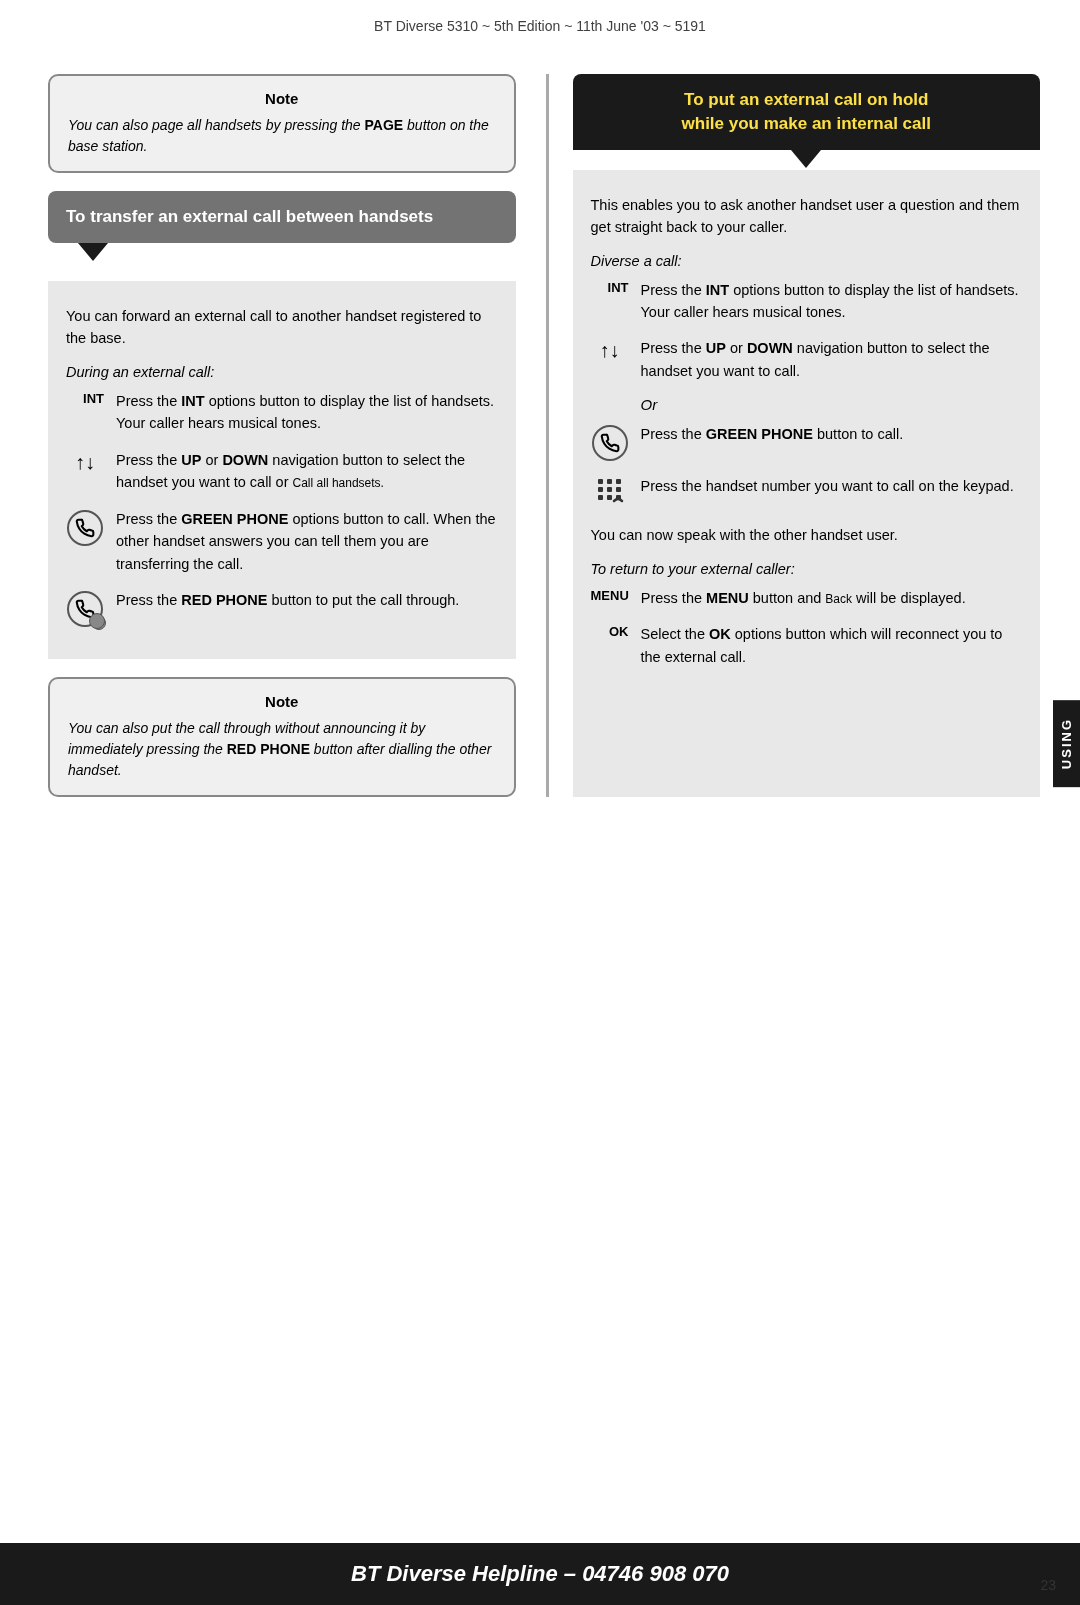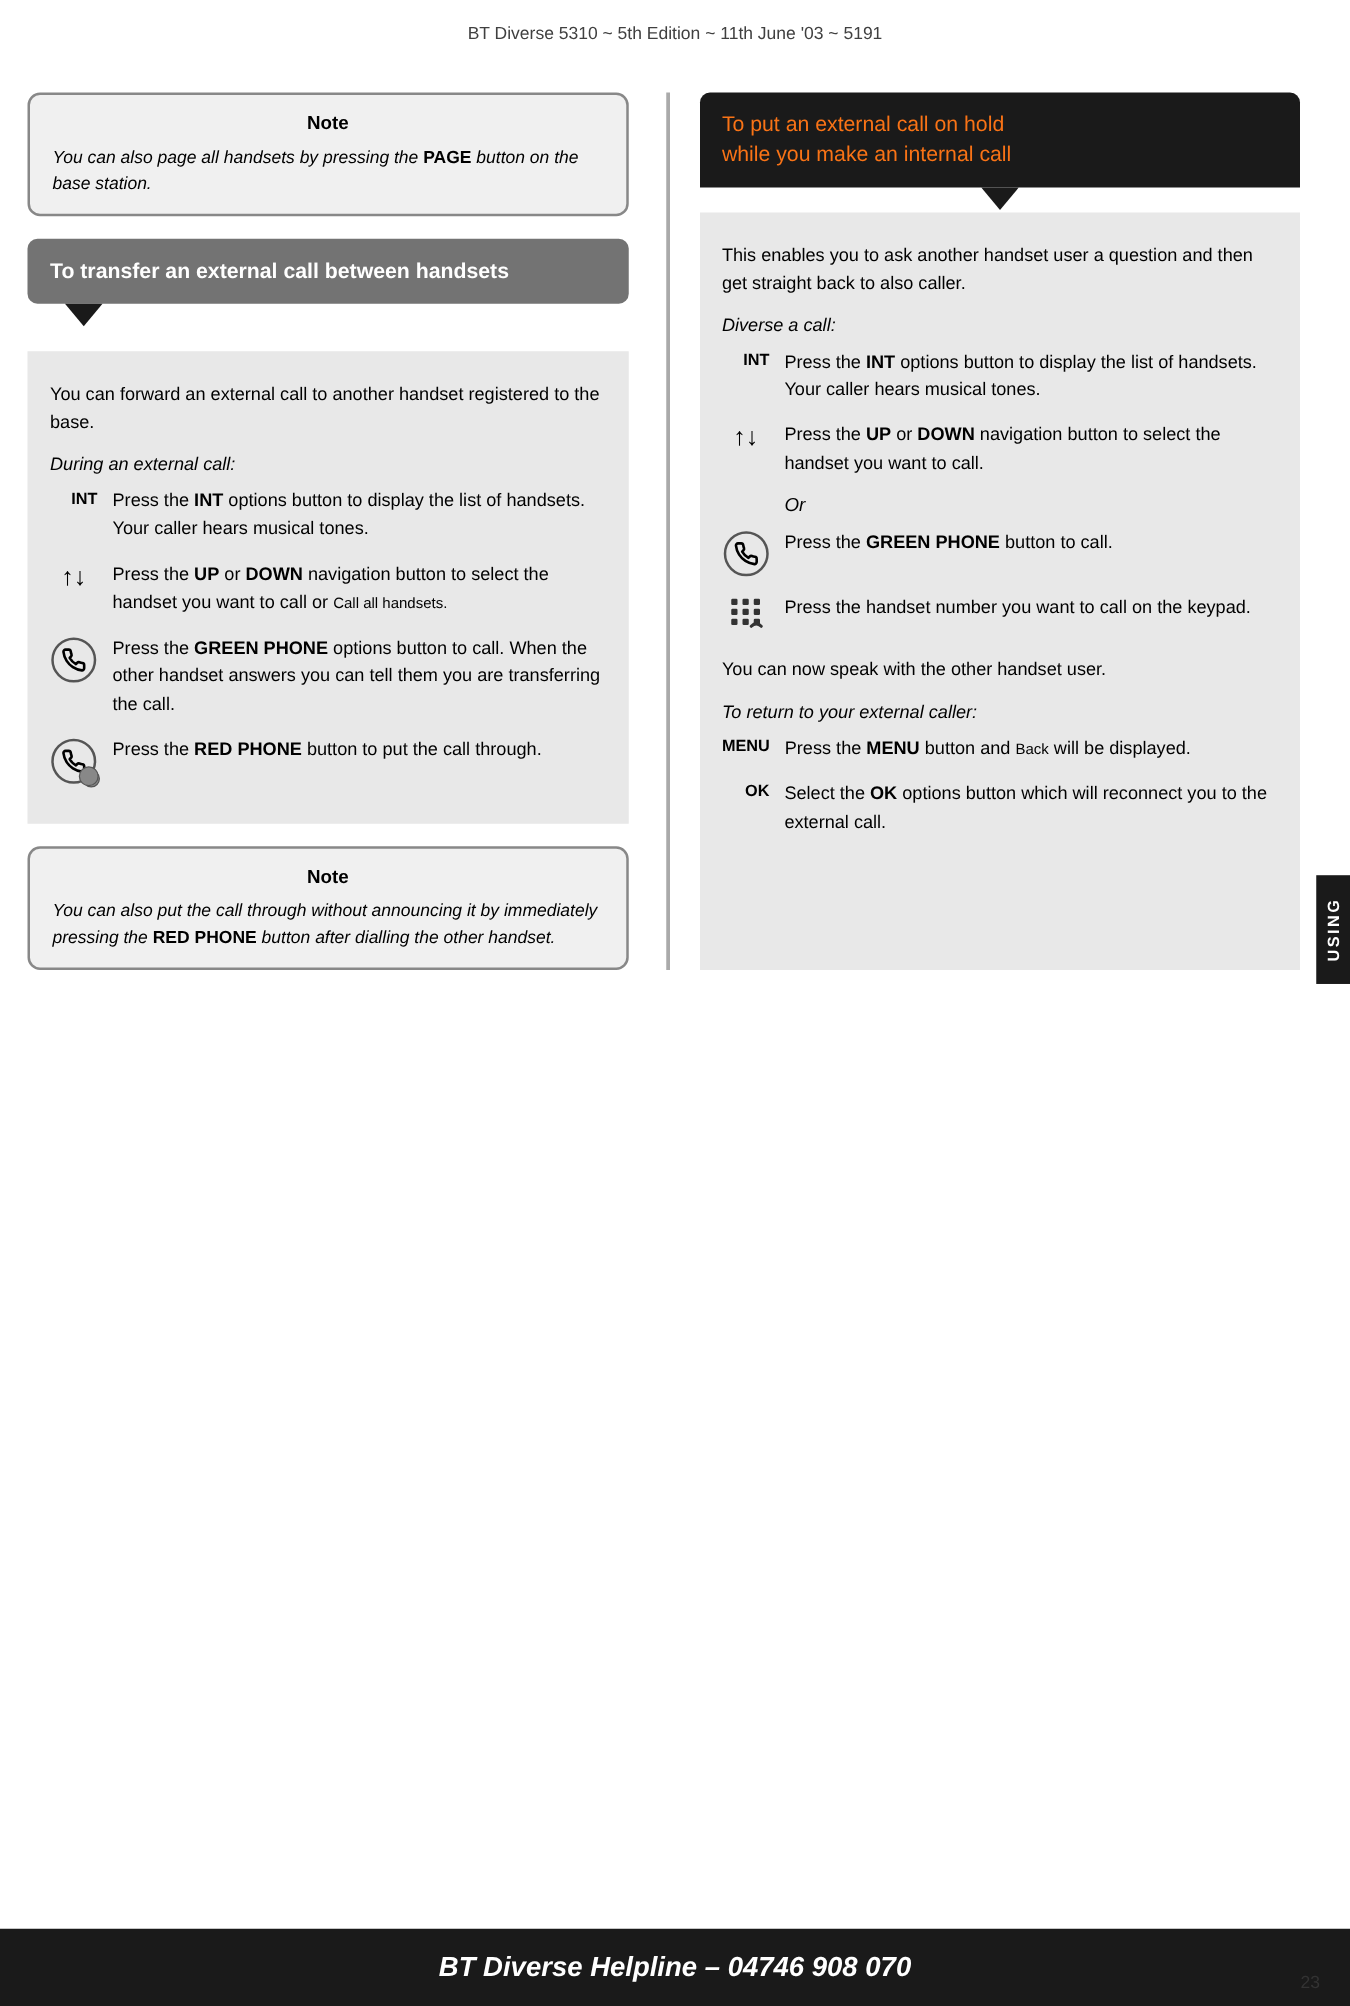--- a/index.html
+++ b/index.html
@@ -54,21 +54,21 @@
       padding: 18px 6px;
       font-size: 13px;
       letter-spacing: 2px;
       font-weight: bold;
       text-transform: uppercase;
     }
 
     .main-content {
       display: flex;
       flex-direction: row;
-      padding: 30px 40px 80px 22px;
+      padding: 30px 40px 80px 48px;
       gap: 30px;
     }
 
     .left-column {
       flex: 1;
       display: flex;
       flex-direction: column;
       gap: 18px;
     }
 
@@ -128,27 +128,27 @@
       width: 0;
       height: 0;
       border-left: 15px solid transparent;
       border-right: 15px solid transparent;
       border-top: 18px solid #1a1a1a;
     }
 
     
     .right-section-header {
       background: #1a1a1a;
-      color: #f97316;
+      color: #fde047;
       border-radius: 8px 8px 0 0;
       padding: 14px 18px;
       font-size: 17px;
-      font-weight: normal;
+      font-weight: bold;
       line-height: 1.4;
-      text-align: left;
+      text-align: center;
       position: relative;
       margin-bottom: 0;
     }
 
     .right-section-header::after {
       content: '';
       position: absolute;
       bottom: -18px;
       left: 50%;
       transform: translateX(-50%);
@@ -365,21 +365,21 @@
 
   <div class="right-column">
 
     <div class="right-section-header">
       <span>To put an external call on hold</span><br>
       <span>while you make an internal call</span>
     </div>
 
     <div class="right-instructions-wrapper">
 
-      <div class="instruction-body">This enables you to ask another handset user a question and then get straight back to also caller.</div>
+      <div class="instruction-body">This enables you to ask another handset user a question and them get straight back to your caller.</div>
 
       <div class="italic-label">
         <em>Diverse a call:</em>
       </div>
 
       <div class="step-row">
         <div class="step-key">INT</div>
         <div class="step-text">
           Press the <strong>INT</strong> options button to display the list of handsets. Your caller hears musical tones.
         </div>

